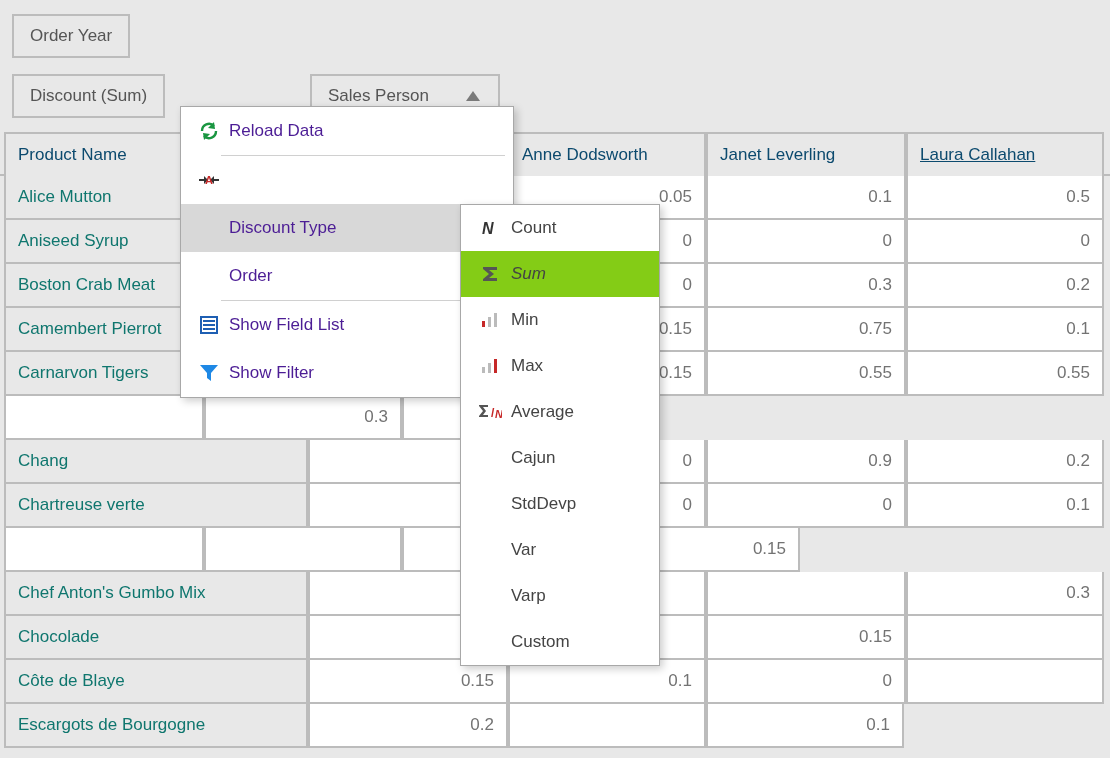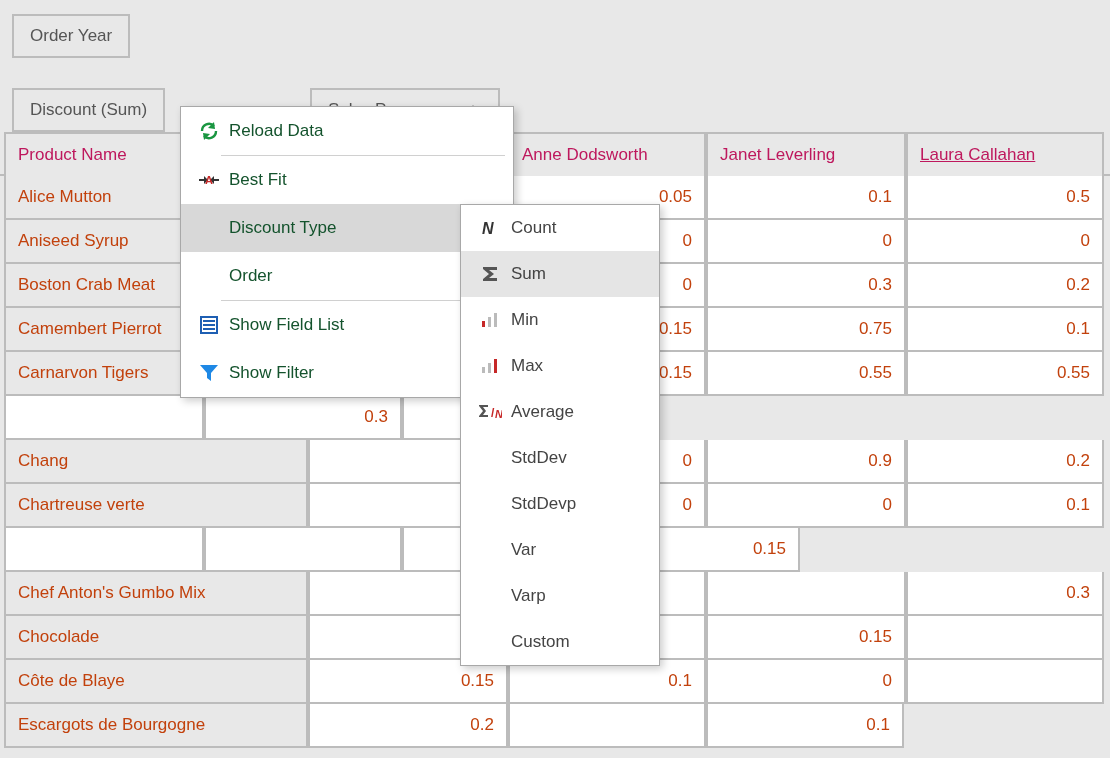--- a/index.html
+++ b/index.html
@@ -19,21 +19,21 @@
     border-bottom: 2px solid #bcbcbc;
     padding: 14px 12px 0 12px;
     height: 176px;
   }
   .field-box {
     display: inline-block;
     border: 2px solid #bcbcbc;
     background: #e8e8e8;
     padding: 10px 16px;
     color: #555;
-    margin-bottom: 26px;
+    margin-bottom: 12px;
     font-size: 17px;
   }
   .field-row {
     margin-top: 4px;
   }
   .field-box.sales {
     margin-left: 140px;
     min-width: 190px;
     position: relative;
   }
@@ -52,21 +52,21 @@
     position: absolute;
     top: 132px;
     left: 4px;
   }
   .hdr-cell {
     border-top: 2px solid #bcbcbc;
     border-left: 2px solid #bcbcbc;
     border-right: 2px solid #bcbcbc;
     background: #e8e8e8;
     padding: 10px 12px;
-    color: #be185d;
+    color: #0c4a6e;
     height: 44px;
     display: flex;
     align-items: center;
   }
   .col-prod { width: 304px; }
   .col-a { width: 200px; }
   .col-b { width: 198px; }
   .col-c { width: 200px; }
   .col-d { width: 198px; text-decoration: underline; }
 
@@ -81,37 +81,37 @@
   .cell {
     border-left: 2px solid #bcbcbc;
     border-right: 2px solid #bcbcbc;
     border-bottom: 2px solid #bcbcbc;
     padding: 8px 12px;
     height: 44px;
     display: flex;
     align-items: center;
     background: #fff;
   }
-  .cell.prod { width: 304px; background: #e8e8e8; color:#c2410c;}
-  .cell.num { justify-content: flex-end; color:#c2410c; }
+  .cell.prod { width: 304px; background: #e8e8e8; color:#0f766e;}
+  .cell.num { justify-content: flex-end; color:#737373; }
   .cell.c-a { width: 200px; }
   .cell.c-b { width: 198px; }
   .cell.c-c { width: 200px; }
   .cell.c-d { width: 198px; }
 
   
   .ctx {
     position: absolute;
     left: 180px;
     top: 106px;
     width: 334px;
     background: #fff;
     border: 1px solid #a8a8a8;
     box-shadow: 3px 3px 8px rgba(0,0,0,0.2);
-    color: #14532d;
+    color: #4c1d95;
     font-size: 17px;
     z-index: 10;
   }
   .ctx .item {
     display: flex;
     align-items: center;
     height: 48px;
     padding: 0 14px 0 8px;
   }
   .ctx .item.hover { background: #d8d8d8; }
@@ -147,21 +147,21 @@
     color: #444;
     font-size: 17px;
     z-index: 11;
   }
   .sub .item {
     display: flex;
     align-items: center;
     height: 46px;
     padding: 0 14px 0 8px;
   }
-  .sub .item.hover { background: #e5e5e5; }
+  .sub .item.hover { background: #84cc16; font-style: italic; }
   .sub .ico { width: 42px; display:flex; align-items:center; justify-content:center; flex-shrink:0;}
 </style>
 </head>
 <body>
 
 <div class="top-area">
   <div class="field-box">Order Year</div>
   <div class="field-row">
     <div class="field-box">Discount (Sum)</div>
     <div class="field-box sales">
@@ -283,21 +283,20 @@
     </div>
     <div class="sep"></div>
     <div class="item">
       <span class="ico">
         <svg width="22" height="16" viewBox="0 0 22 16">
           <path stroke="#333" stroke-width="2" d="M1 8h6M15 8h6"></path>
           <path fill="#333" d="M6 4l4 4-4 4zM16 4l-4 4 4 4z"></path>
           <text x="11" y="12" text-anchor="middle" font-size="11" font-weight="bold" fill="#c62828">A</text>
         </svg>
       </span>
-      <span class="lbl">Best Fit</span>
     </div>
     <div class="item hover">
       <span class="ico"></span>
       <span class="lbl">Discount Type</span>
       <span class="arrow"></span>
     </div>
     <div class="item">
       <span class="ico"></span>
       <span class="lbl">Order</span>
       <span class="arrow"></span>
@@ -366,21 +365,21 @@
         <svg width="24" height="18" viewBox="0 0 24 18">
           <path fill="#555" d="M1 2h9v2H5l3 4-3 4h5v2H1v-1l4-5-4-5z"></path>
           <text x="13" y="14" font-size="12" font-weight="bold" fill="#c62828">/</text>
           <text x="17" y="15" font-size="11" font-style="italic" font-weight="bold" fill="#c62828">N</text>
         </svg>
       </span>
       <span>Average</span>
     </div>
     <div class="item">
       <span class="ico"></span>
-      <span>StdDev</span>
+      <span>Cajun</span>
     </div>
     <div class="item">
       <span class="ico"></span>
       <span>StdDevp</span>
     </div>
     <div class="item">
       <span class="ico"></span>
       <span>Var</span>
     </div>
     <div class="item">

